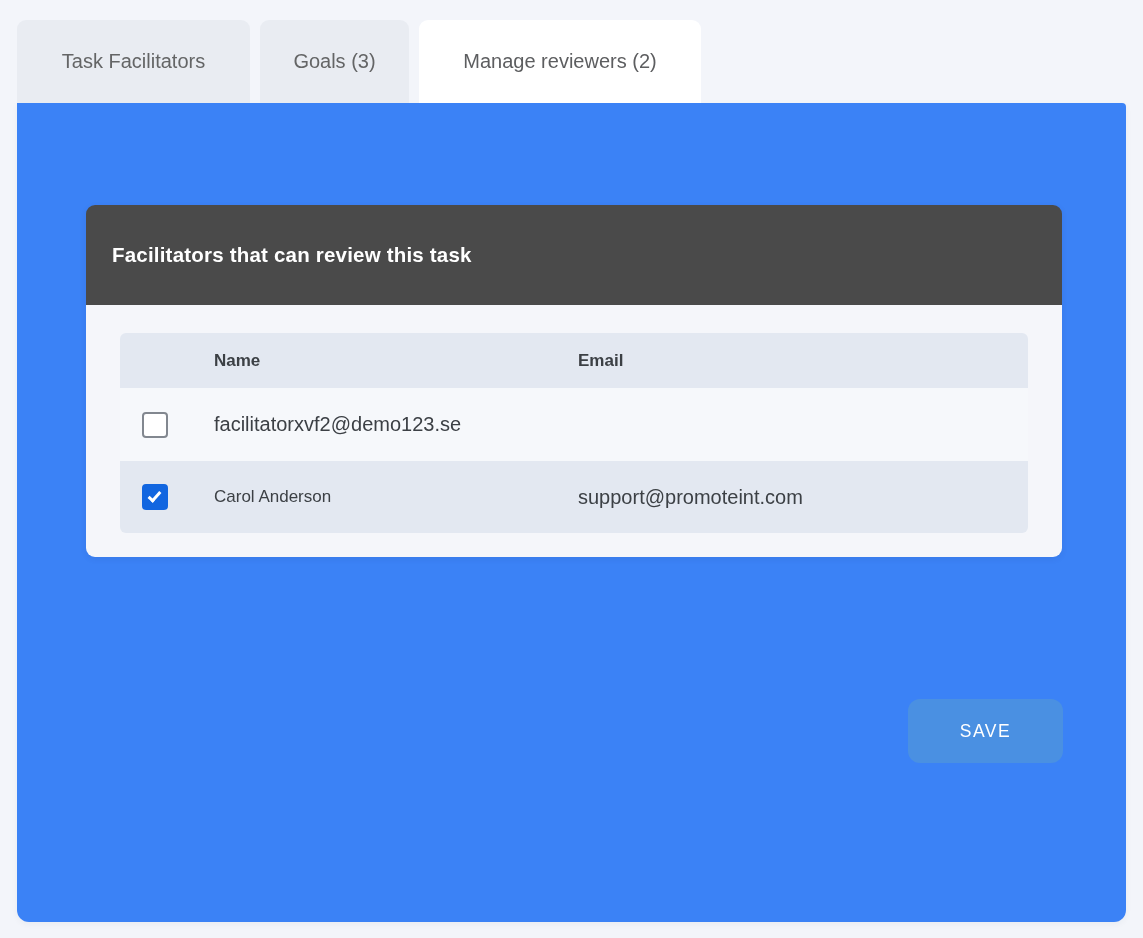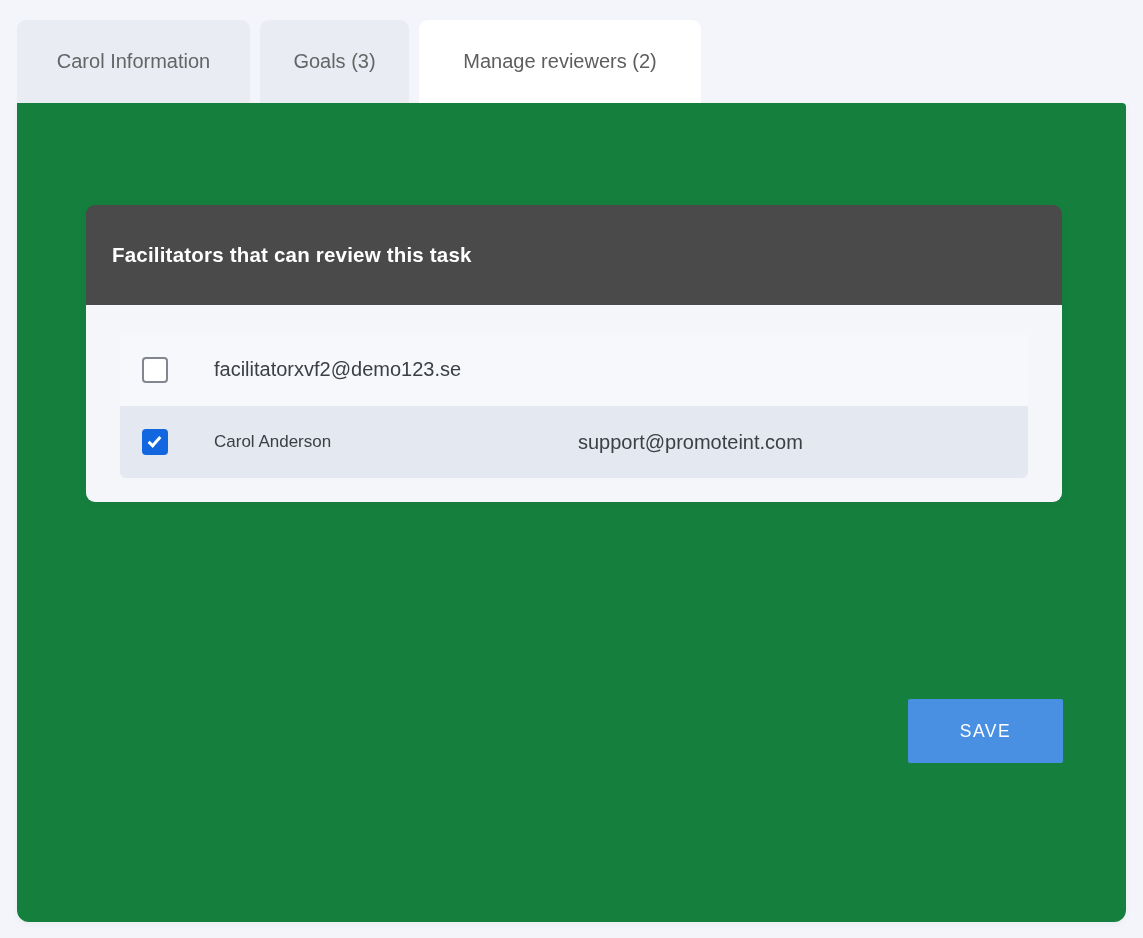--- a/index.html
+++ b/index.html
@@ -30,21 +30,21 @@
   .tab-1 { width:233px; }
   .tab-2 { width:150px; }
   .tab-3 { width:149px; }
   .tab-4 { width:282px; }
   .tab.active { background:#ffffff; color:#5d5e60; }
 
   
   .content {
     position:absolute; left:17px; top:103px;
     width:1109px; height:819px;
-    background:#15803d;
+    background:#3b82f6;
     border-radius:0 4px 12px 12px;
     box-shadow:0 2px 6px rgba(40,50,80,0.05);
     z-index:1;
   }
 
   
   .card {
     position:absolute; left:69px; top:102px;
     width:976px;
     border-radius:9px;
@@ -101,53 +101,58 @@
     border-right:3px solid #ffffff;
     border-bottom:3px solid #ffffff;
     transform:rotate(42deg);
   }
 
   
   .save {
     position:absolute; left:891px; top:596px;
     width:155px; height:64px;
     background:#4a90e2;
-    border:none; border-radius:2px;
+    border:none; border-radius:12px;
     color:#ffffff; font-size:17.5px; font-weight:500;
     letter-spacing:1.5px;
     font-family:"Liberation Sans", sans-serif;
     cursor:pointer;
   }
 </style>
 </head>
 <body>
 
 <div class="screen">
 
   <div class="tabbar">
     <div class="tab tab-1">
-      <span>Carol Information</span>
+      <span>Task Facilitators</span>
     </div>
     <div class="tab tab-3">
       <span>Goals (3)</span>
     </div>
     <div class="tab tab-4 active">
       <span>Manage reviewers (2)</span>
     </div>
   </div>
 
   <div class="content">
 
     <div class="card">
       <div class="card-header">
         <div class="card-title">Facilitators that can review this task</div>
       </div>
       <div class="card-body">
         <div class="table">
 
+          <div class="trow thead">
+            <div class="col-check"></div>
+            <div class="col-name th">Name</div>
+            <div class="col-email th">Email</div>
+          </div>
 
           <div class="trow row-light">
             <div class="col-check">
               <span class="checkbox" data-checked="false">
                 
               </span>
             </div>
             <div class="col-email">facilitatorxvf2@demo123.se</div>
           </div>
 

